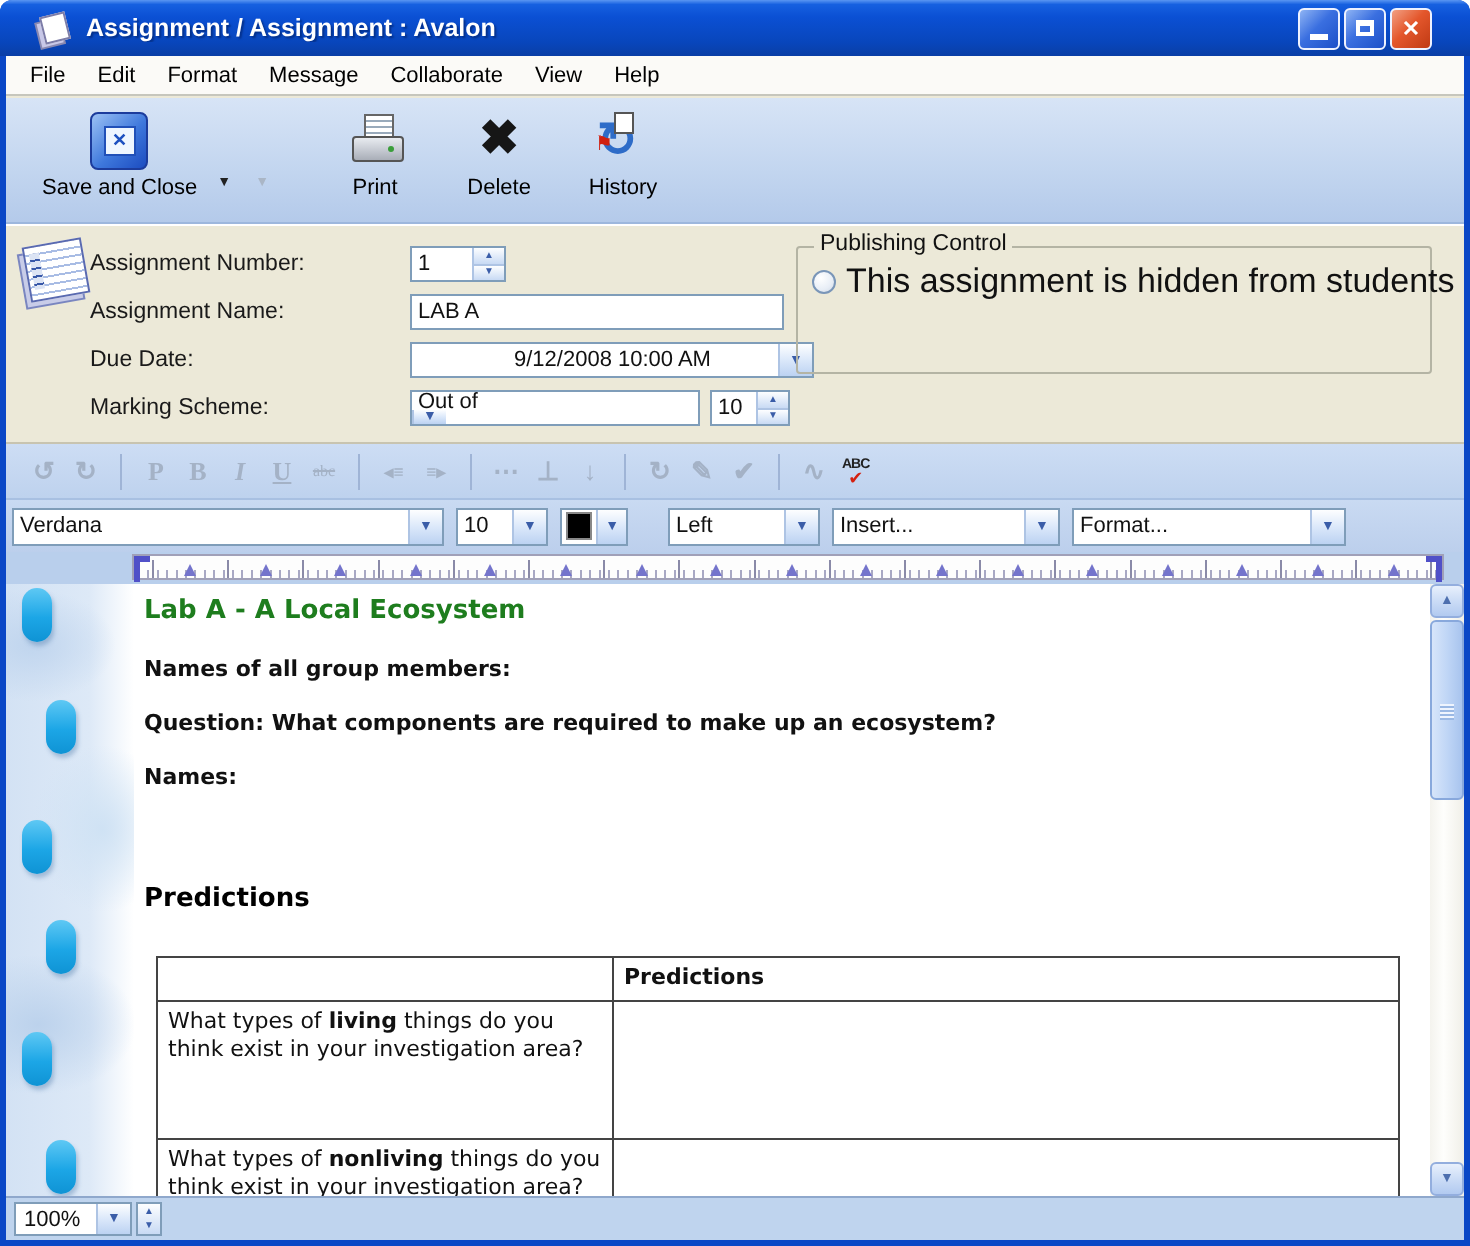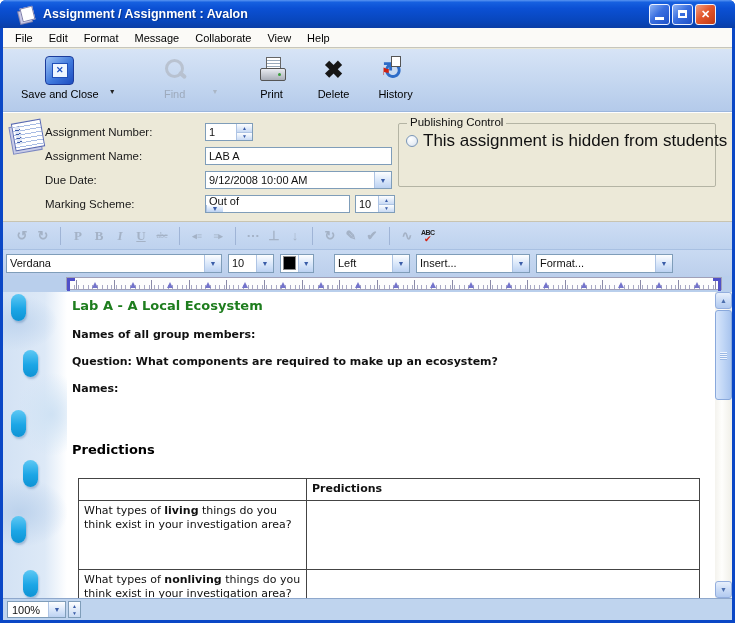--- a/index.html
+++ b/index.html
@@ -205,29 +205,20 @@
     <div class="toolbar">
       <div class="tbtn">
         <div class="ticon">
             <span class="saveicon">
               <span class="savein">✕</span>
             </span>
           </div>
         <span class="tlabel">Save and Close</span>
       </div>
       <span class="tdrop">▼</span>
-      <div class="tbtn disabled" style="margin-left:22px;">
-        <div class="ticon">
-            <span class="findicon">
-              <i></i>
-              <u></u>
-            </span>
-          </div>
-        <span class="tlabel">Find</span>
-      </div>
       <span class="tdrop disabled">▼</span>
       <div class="tbtn" style="margin-left:16px;">
         <div class="ticon">
             <span class="printicon">
               <span class="paper"></span>
               <span class="bodyp"></span>
               <span class="led"></span>
             </span>
           </div>
         <span class="tlabel">Print</span>
@@ -266,21 +257,21 @@
         </span>
       </div>
 
       <div class="frow" style="top:33px;">
         <span class="flabel">Assignment Name:</span>
         <span class="txtbox" style="width:187px;">LAB A</span>
       </div>
 
       <div class="frow" style="top:57px;">
         <span class="flabel">Due Date:</span>
-        <span class="combo" style="width:187px;">
+        <span class="combo" style="width:202px;padding-left:48px;">
           <span class="val">9/12/2008 10:00 AM</span>
           <span class="cbtn">▼</span>
         </span>
       </div>
 
       <div class="frow" style="top:81px;">
         <span class="flabel">Marking Scheme:</span>
         <span class="combo" style="width:145px;flex-direction:column;">
           <span class="val">Out of</span>
           <span class="cbtn">▼</span>

